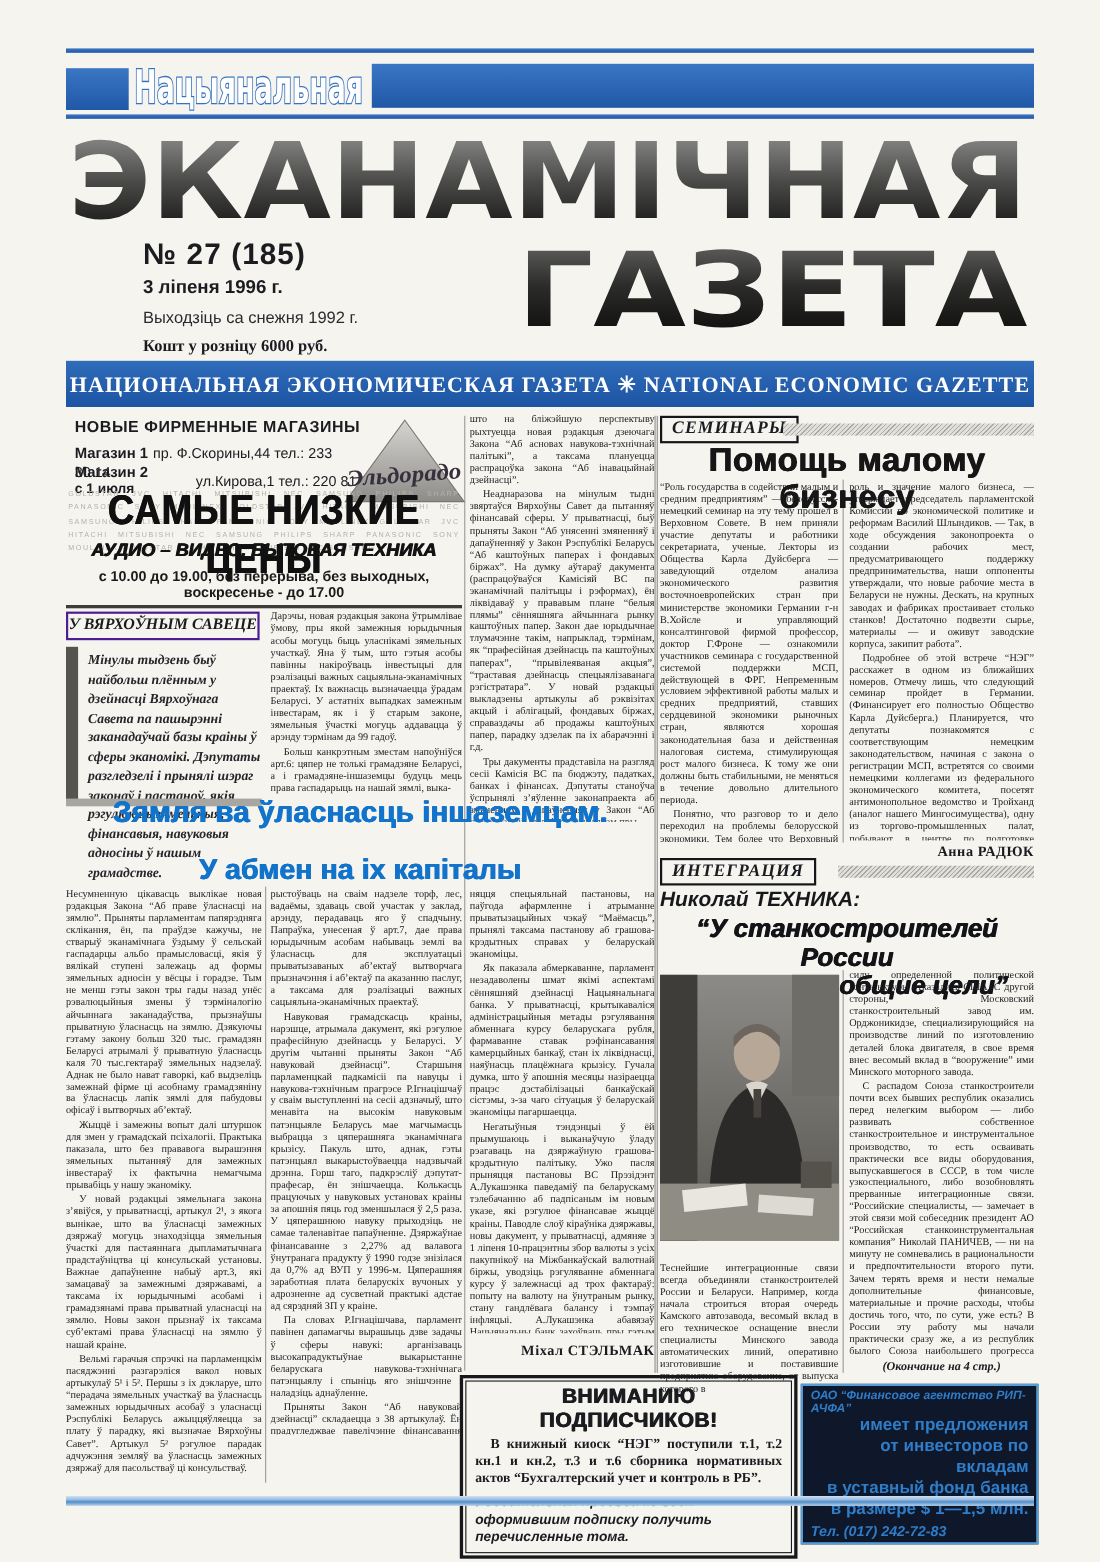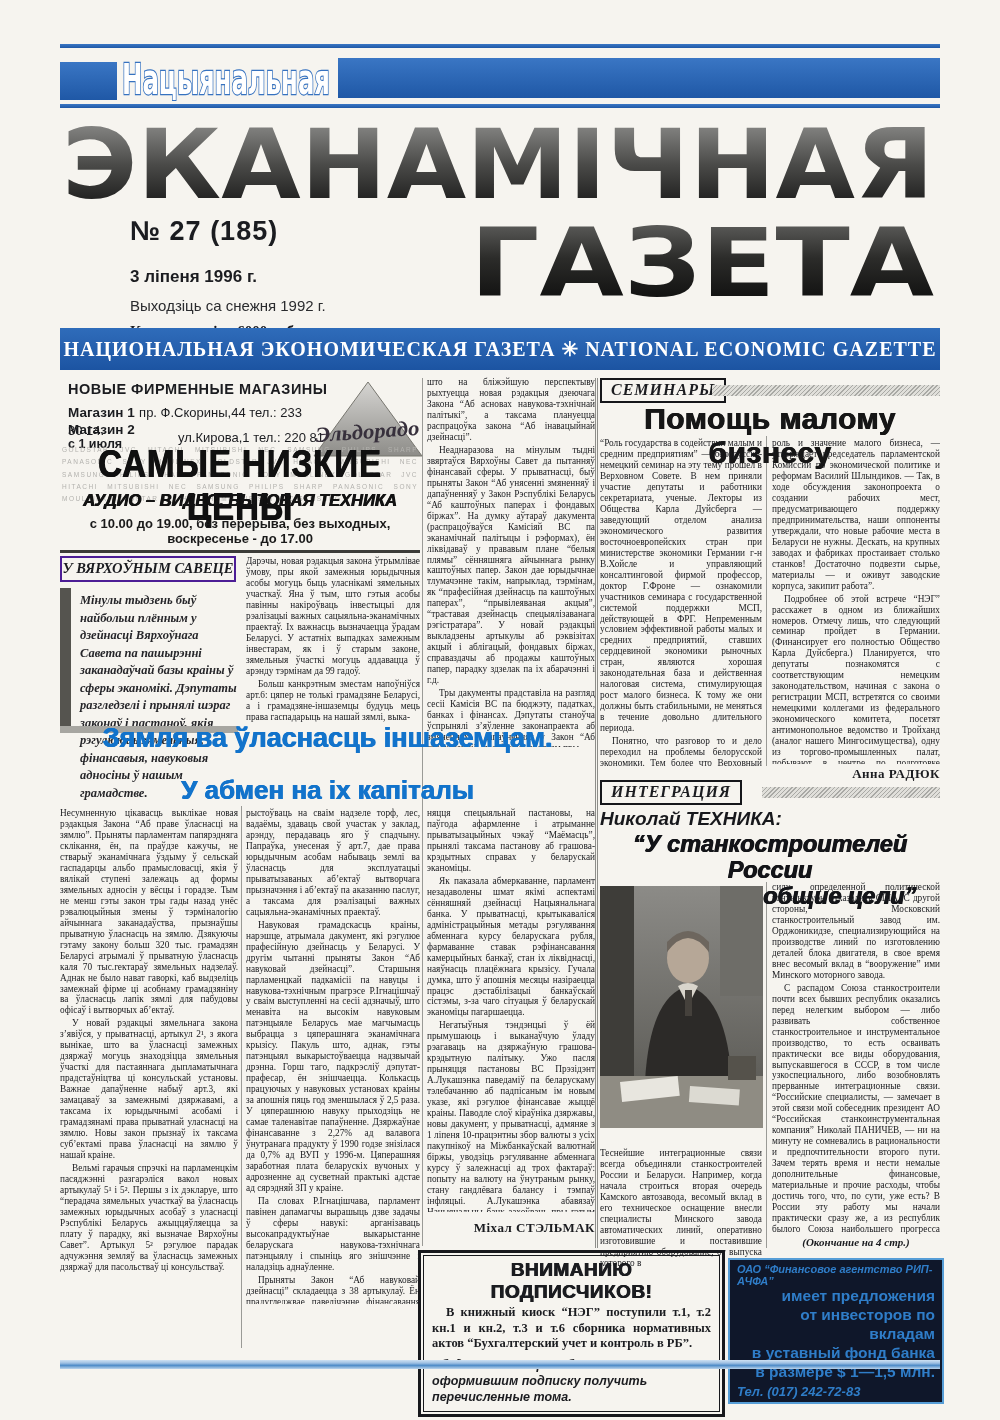--- a/index.html
+++ b/index.html
@@ -7,21 +7,21 @@
         font-family:"Liberation Serif","DejaVu Serif",serif;color:#1b1c20;}
   .abs{position:absolute;}
   .sans{font-family:"Liberation Sans","DejaVu Sans",sans-serif;}
   .bar{background:linear-gradient(180deg,#3a76c4,#1f58a6);}
   .rule-v{position:absolute;width:1px;background:#9a9a96;}
   .rule-v.dbl{width:0;border-left:3px double #8d8d89;background:none;}
   .heavy{font-weight:bold;text-shadow:0.6px 0 0 currentColor,-0.3px 0 0 currentColor;}
   
   .issueblock{}
   .issue-no{font-size:27px;font-weight:bold;letter-spacing:1px;}
-  .issue-date{font-size:17px;font-weight:bold;margin-top:20px;}
+  .issue-date{font-size:17px;font-weight:bold;margin-top:4px;}
   .issue-since{font-size:15px;margin-top:10px;color:#2a2b2e;}
   .issue-price{font-size:15px;font-weight:bold;margin-top:9px;font-family:"Liberation Serif",serif;}
   .banner{background:linear-gradient(180deg,#2f6cba,#1c54a2);color:#fff;display:flex;align-items:center;justify-content:center;
           font-weight:bold;font-size:20px;letter-spacing:1px;font-family:"Liberation Serif",serif;}
   
   .adbox{border-bottom:3px solid #3c3c38;}
   .ad-header{font-size:14.5px;font-weight:bold;letter-spacing:0.5px;}
   .ad-shop-name{font-size:13.5px;font-weight:bold;}
   .ad-shop-info{font-size:13px;}
   .ad-brands{font-size:6.5px;line-height:1.9;color:#b3b2ae;letter-spacing:1.5px;overflow:hidden;font-family:"Liberation Sans",sans-serif;text-align:justify;}
@@ -160,20 +160,21 @@
     <p class="cont">што на бліжэйшую перспектыву рыхтуецца новая рэдакцыя дзеючага Закона “Аб асновах навукова-тэхнічнай палітыкі”, а таксама плануецца распрацоўка закона “Аб інавацыйнай дзейнасці”.</p>
     <p>Неаднаразова на мінулым тыдні звяртаўся Вярхоўны Савет да пытанняў фінансавай сферы. У прыватнасці, быў прыняты Закон “Аб унясенні змяненняў і дапаўненняў у Закон Рэспублікі Беларусь “Аб каштоўных паперах і фондавых біржах”. На думку аўтараў дакумента (распрацоўваўся Камісіяй ВС па эканамічнай палітыцы і рэформах), ён ліквідаваў у прававым плане “белыя плямы” сённяшняга айчыннага рынку каштоўных папер. Закон дае юрыдычнае тлумачэнне такім, напрыклад, тэрмінам, як “прафесійная дзейнасць па каштоўных паперах”, “прывілеяваная акцыя”, “траставая дзейнасць спецыялізаванага рэгістратара”. У новай рэдакцыі выкладзены артыкулы аб рэквізітах акцый і аблігацый, фондавых біржах, справаздачы аб продажы каштоўных папер, парадку здзелак па іх абарачэнні і г.д.</p>
     <p>Тры дакументы прадставіла на разгляд сесіі Камісія ВС па бюджэту, падатках, банках і фінансах. Дэпутаты станоўча ўспрынялі з’яўленне законапраекта аб змяненнях і дапаўненнях у Закон “Аб страхаванні”, падоўжылі, шляхам пры-</p>
   </div>
 
   <div class="abs bigblue heavy sans" style="left:60px;top:724px;width:535px;font-size:27px;">Зямля ва ўласнасць іншаземцам.</div>
   <div class="abs bigblue heavy sans" style="left:60px;top:777px;width:535px;font-size:26px;">У абмен на іх капіталы</div>
 
   <div class="abs coltext" style="left:60px;top:808px;width:178px;height:540px;">
     <p class="cont">Несумненную цікавасць выклікае новая рэдакцыя Закона “Аб праве ўласнасці на зямлю”. Прыняты парламентам папярэдняга склікання, ён, па праўдзе кажучы, не стварыў эканамічнага ўздыму ў сельскай гаспадарцы альбо прамысловасці, якія ў вялікай ступені залежаць ад формы зямельных адносін у вёсцы і горадзе. Тым не менш гэты закон тры гады назад унёс рэвалюцыйныя змены ў тэрміналогію айчыннага заканадаўства, прызнаўшы прыватную ўласнасць на зямлю. Дзякуючы гэтаму закону больш 320 тыс. грамадзян Беларусі атрымалі ў прыватную ўласнасць каля 70 тыс.гектараў зямельных надзелаў. Аднак не было нават гаворкі, каб выдзеліць замежнай фірме ці асобнаму грамадзяніну ва ўласнасць лапік зямлі для пабудовы офісаў і вытворчых аб’ектаў.</p>
+    <p>Жыццё і замежны вопыт далі штуршок для змен у грамадскай псіхалогіі. Практыка паказала, што без прававога вырашэння зямельных пытанняў для замежных інвестараў іх фактычна немагчыма прывабіць у нашу эканоміку.</p>
     <p>У новай рэдакцыі зямельнага закона з’явіўся, у прыватнасці, артыкул 2¹, з якога вынікае, што ва ўласнасці замежных дзяржаў могуць знаходзіцца зямельныя ўчасткі для пастаяннага дыпламатычнага прадстаўніцтва ці консульскай установы. Важнае дапаўненне набыў арт.3, які замацаваў за замежнымі дзяржавамі, а таксама іх юрыдычнымі асобамі і грамадзянамі права прыватнай уласнасці на зямлю. Новы закон прызнаў іх таксама суб’ектамі права ўласнасці на зямлю ў нашай краіне.</p>
     <p>Вельмі гарачыя спрэчкі на парламенцкім пасяджэнні разгарэліся вакол новых артыкулаў 5¹ і 5². Першы з іх дэкларуе, што “перадача зямельных участкаў ва ўласнасць замежных юрыдычных асобаў з уласнасці Рэспублікі Беларусь ажыццяўляецца за плату ў парадку, які вызначае Вярхоўны Савет”. Артыкул 5² рэгулюе парадак адчужэння земляў ва ўласнасць замежных дзяржаў для пасольстваў ці консульстваў.</p>
   </div>
   <div class="abs coltext" style="left:246px;top:808px;width:174px;height:496px;">
     <p class="cont">рыстоўваць на сваім надзеле торф, лес, вадаёмы, здаваць свой участак у заклад, арэнду, перадаваць яго ў спадчыну. Папраўка, унесеная ў арт.7, дае права юрыдычным асобам набываць землі ва ўласнасць для эксплуатацыі прыватызаваных аб’ектаў вытворчага прызначэння і аб’ектаў па аказанню паслуг, а таксама для рэалізацыі важных сацыяльна-эканамічных праектаў.</p>
     <p>Навуковая грамадскасць краіны, нарэшце, атрымала дакумент, які рэгулюе прафесійную дзейнасць у Беларусі. У другім чытанні прыняты Закон “Аб навуковай дзейнасці”. Старшыня парламенцкай падкамісіі па навуцы і навукова-тэхнічным прагрэсе Р.Ігнацішчаў у сваім выступленні на сесіі адзначыў, што менавіта на высокім навуковым патэнцыяле Беларусь мае магчымасць выбрацца з цяперашняга эканамічнага крызісу. Пакуль што, аднак, гэты патэнцыял выкарыстоўваецца надзвычай дрэнна. Горш таго, падкрэсліў дэпутат-прафесар, ён знішчаецца. Колькасць працуючых у навуковых установах краіны за апошнія пяць год зменшылася ў 2,5 раза. У цяперашнюю навуку прыходзіць не самае таленавітае папаўненне. Дзяржаўнае фінансаванне з 2,27% ад валавога ўнутранага прадукту ў 1990 годзе знізілася да 0,7% ад ВУП у 1996-м. Цяперашняя заработная плата беларускіх вучоных у адрозненне ад сусветнай практыкі адстае ад сярэдняй ЗП у краіне.</p>
     <p>Па словах Р.Ігнацішчава, парламент павінен дапамагчы вырашыць дзве задачы ў сферы навукі: арганізаваць высокапрадуктыўнае выкарыстанне беларускага навукова-тэхнічнага патэнцыялу і спыніць яго знішчэнне і наладзіць аднаўленне.</p>
     <p>Прыняты Закон “Аб навуковай дзейнасці” складаецца з 38 артыкулаў. Ён прадугледжвае павелічэнне фінансавання беларускай навукі да 1,3% ад ВУП. Паводле арт.37, сярэднямесячная зарплата вучоных павінна ў 1,5 разы перавышаць сярэднямесячную ў сферы прамысловасці. Павышаюцца стыпенды і аспірантам і дактарантам.</p>
 
   </div>

